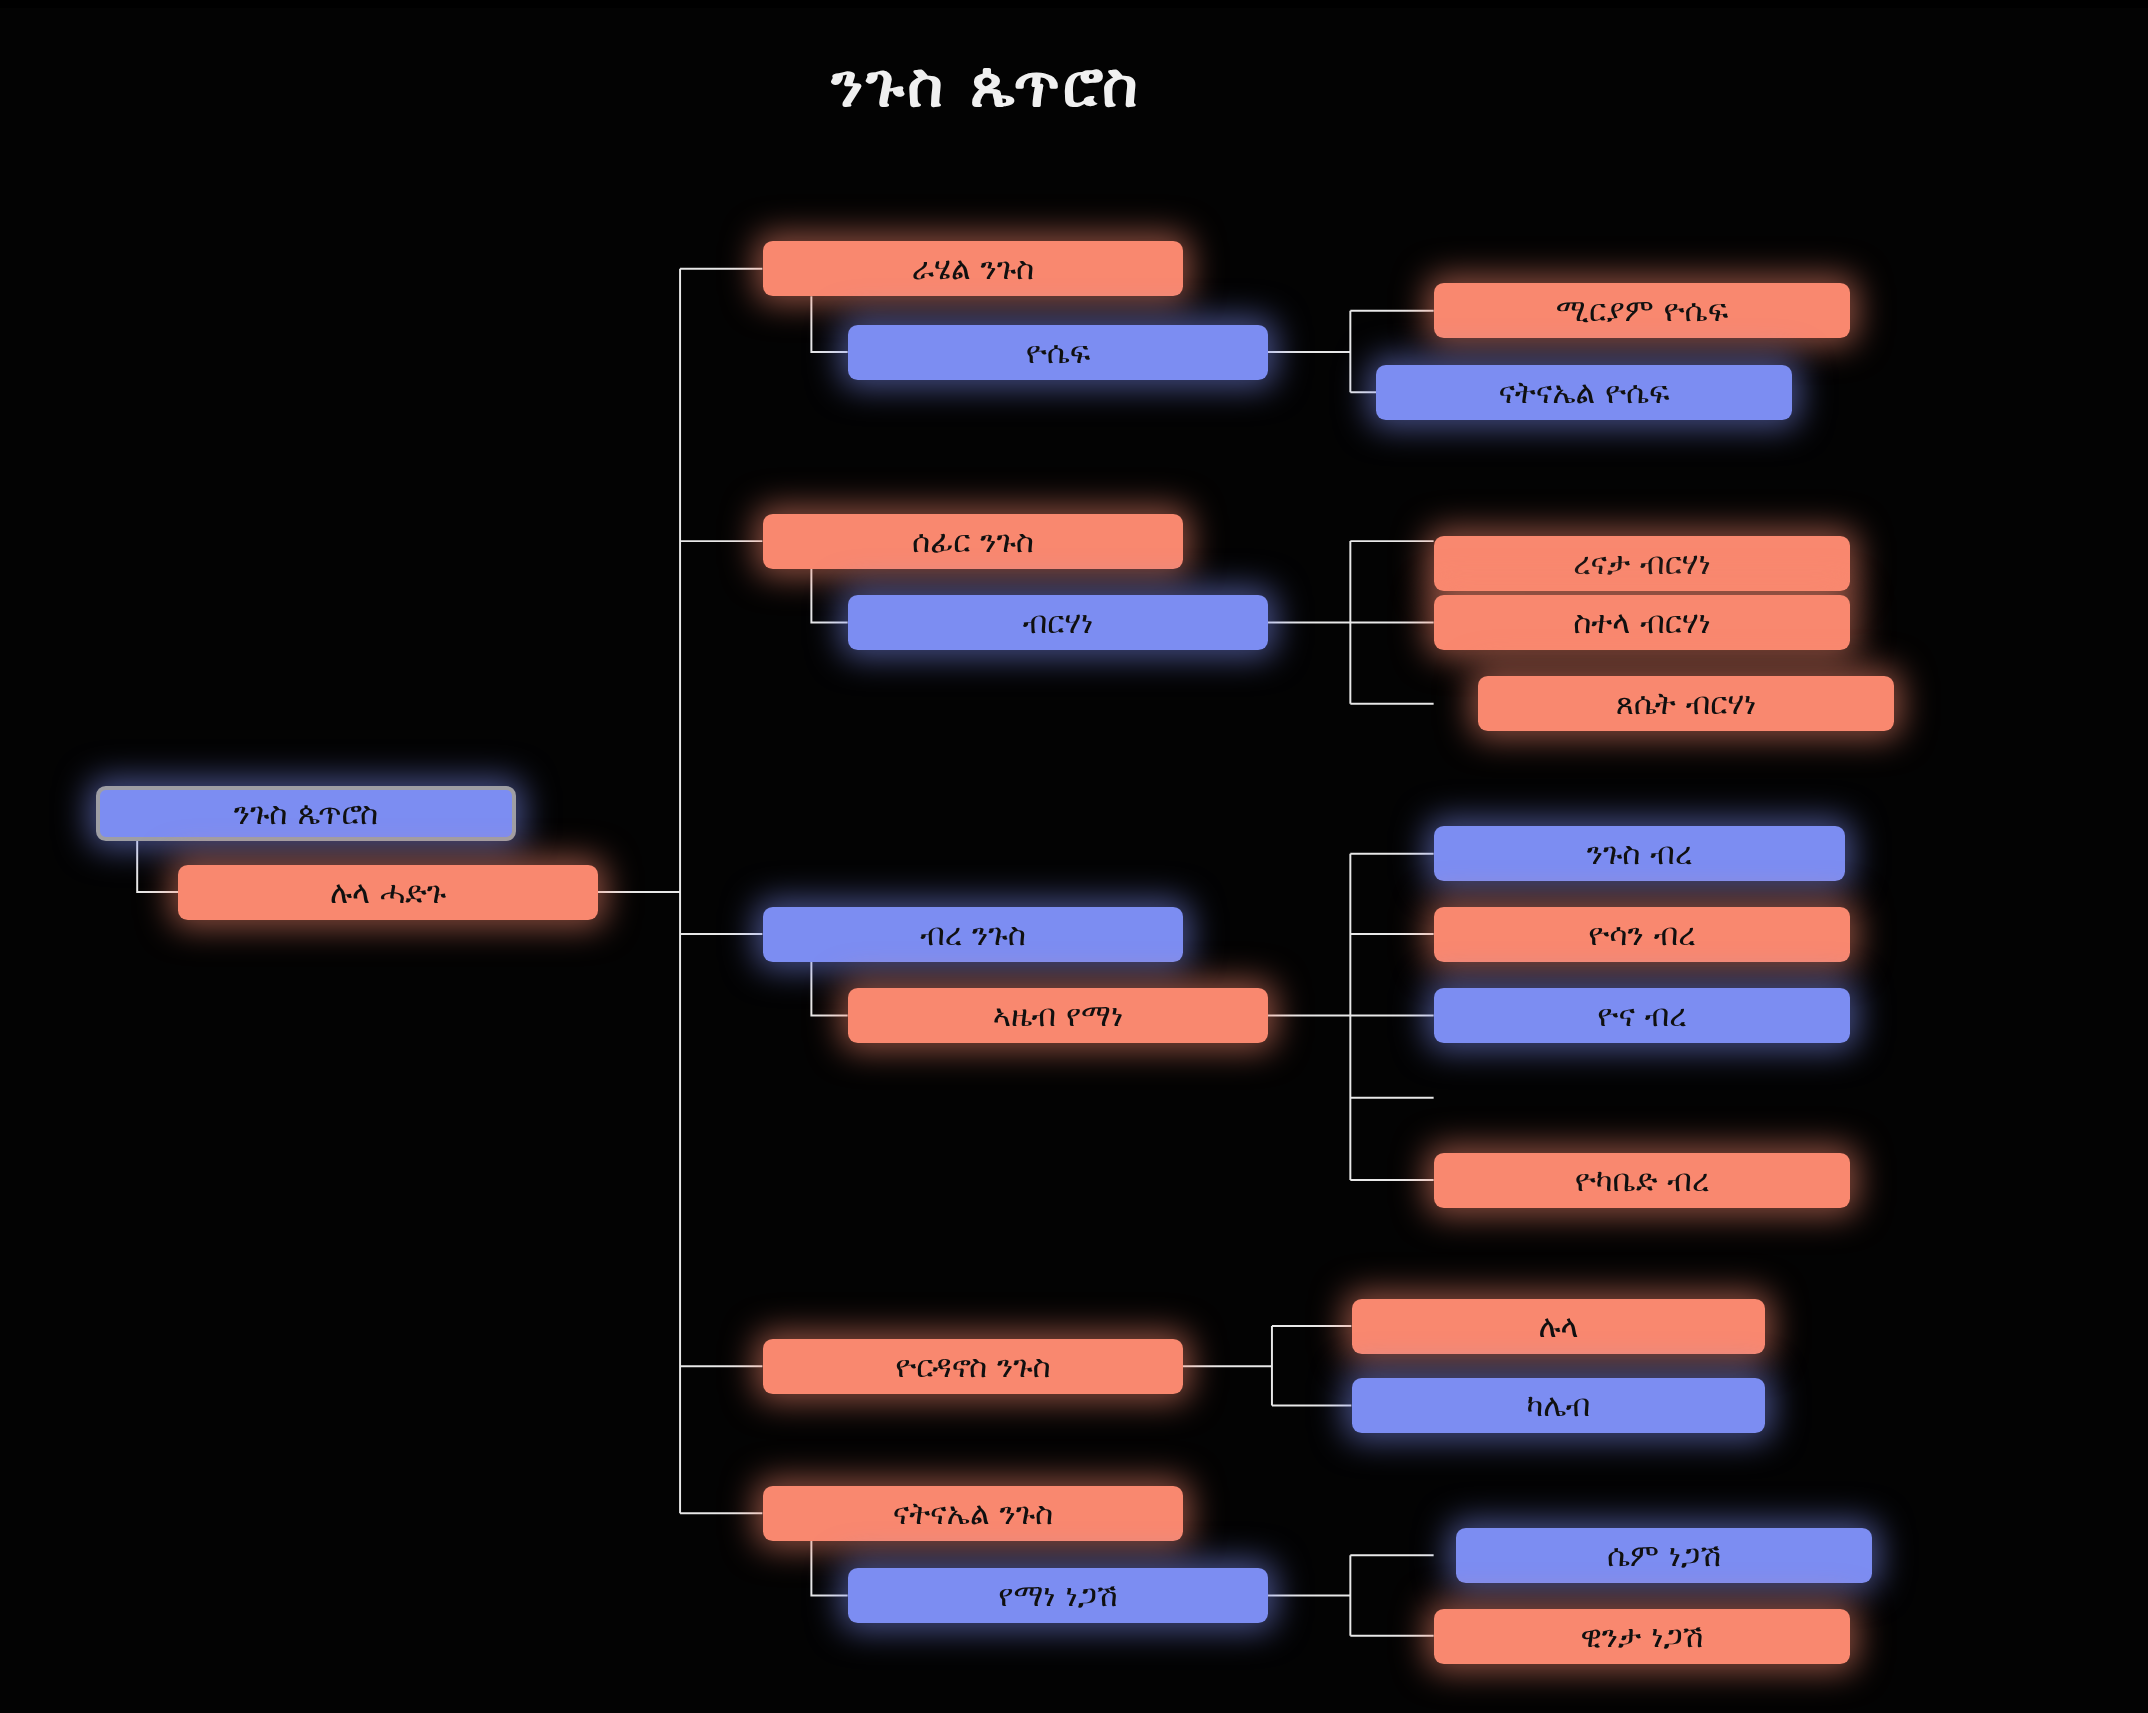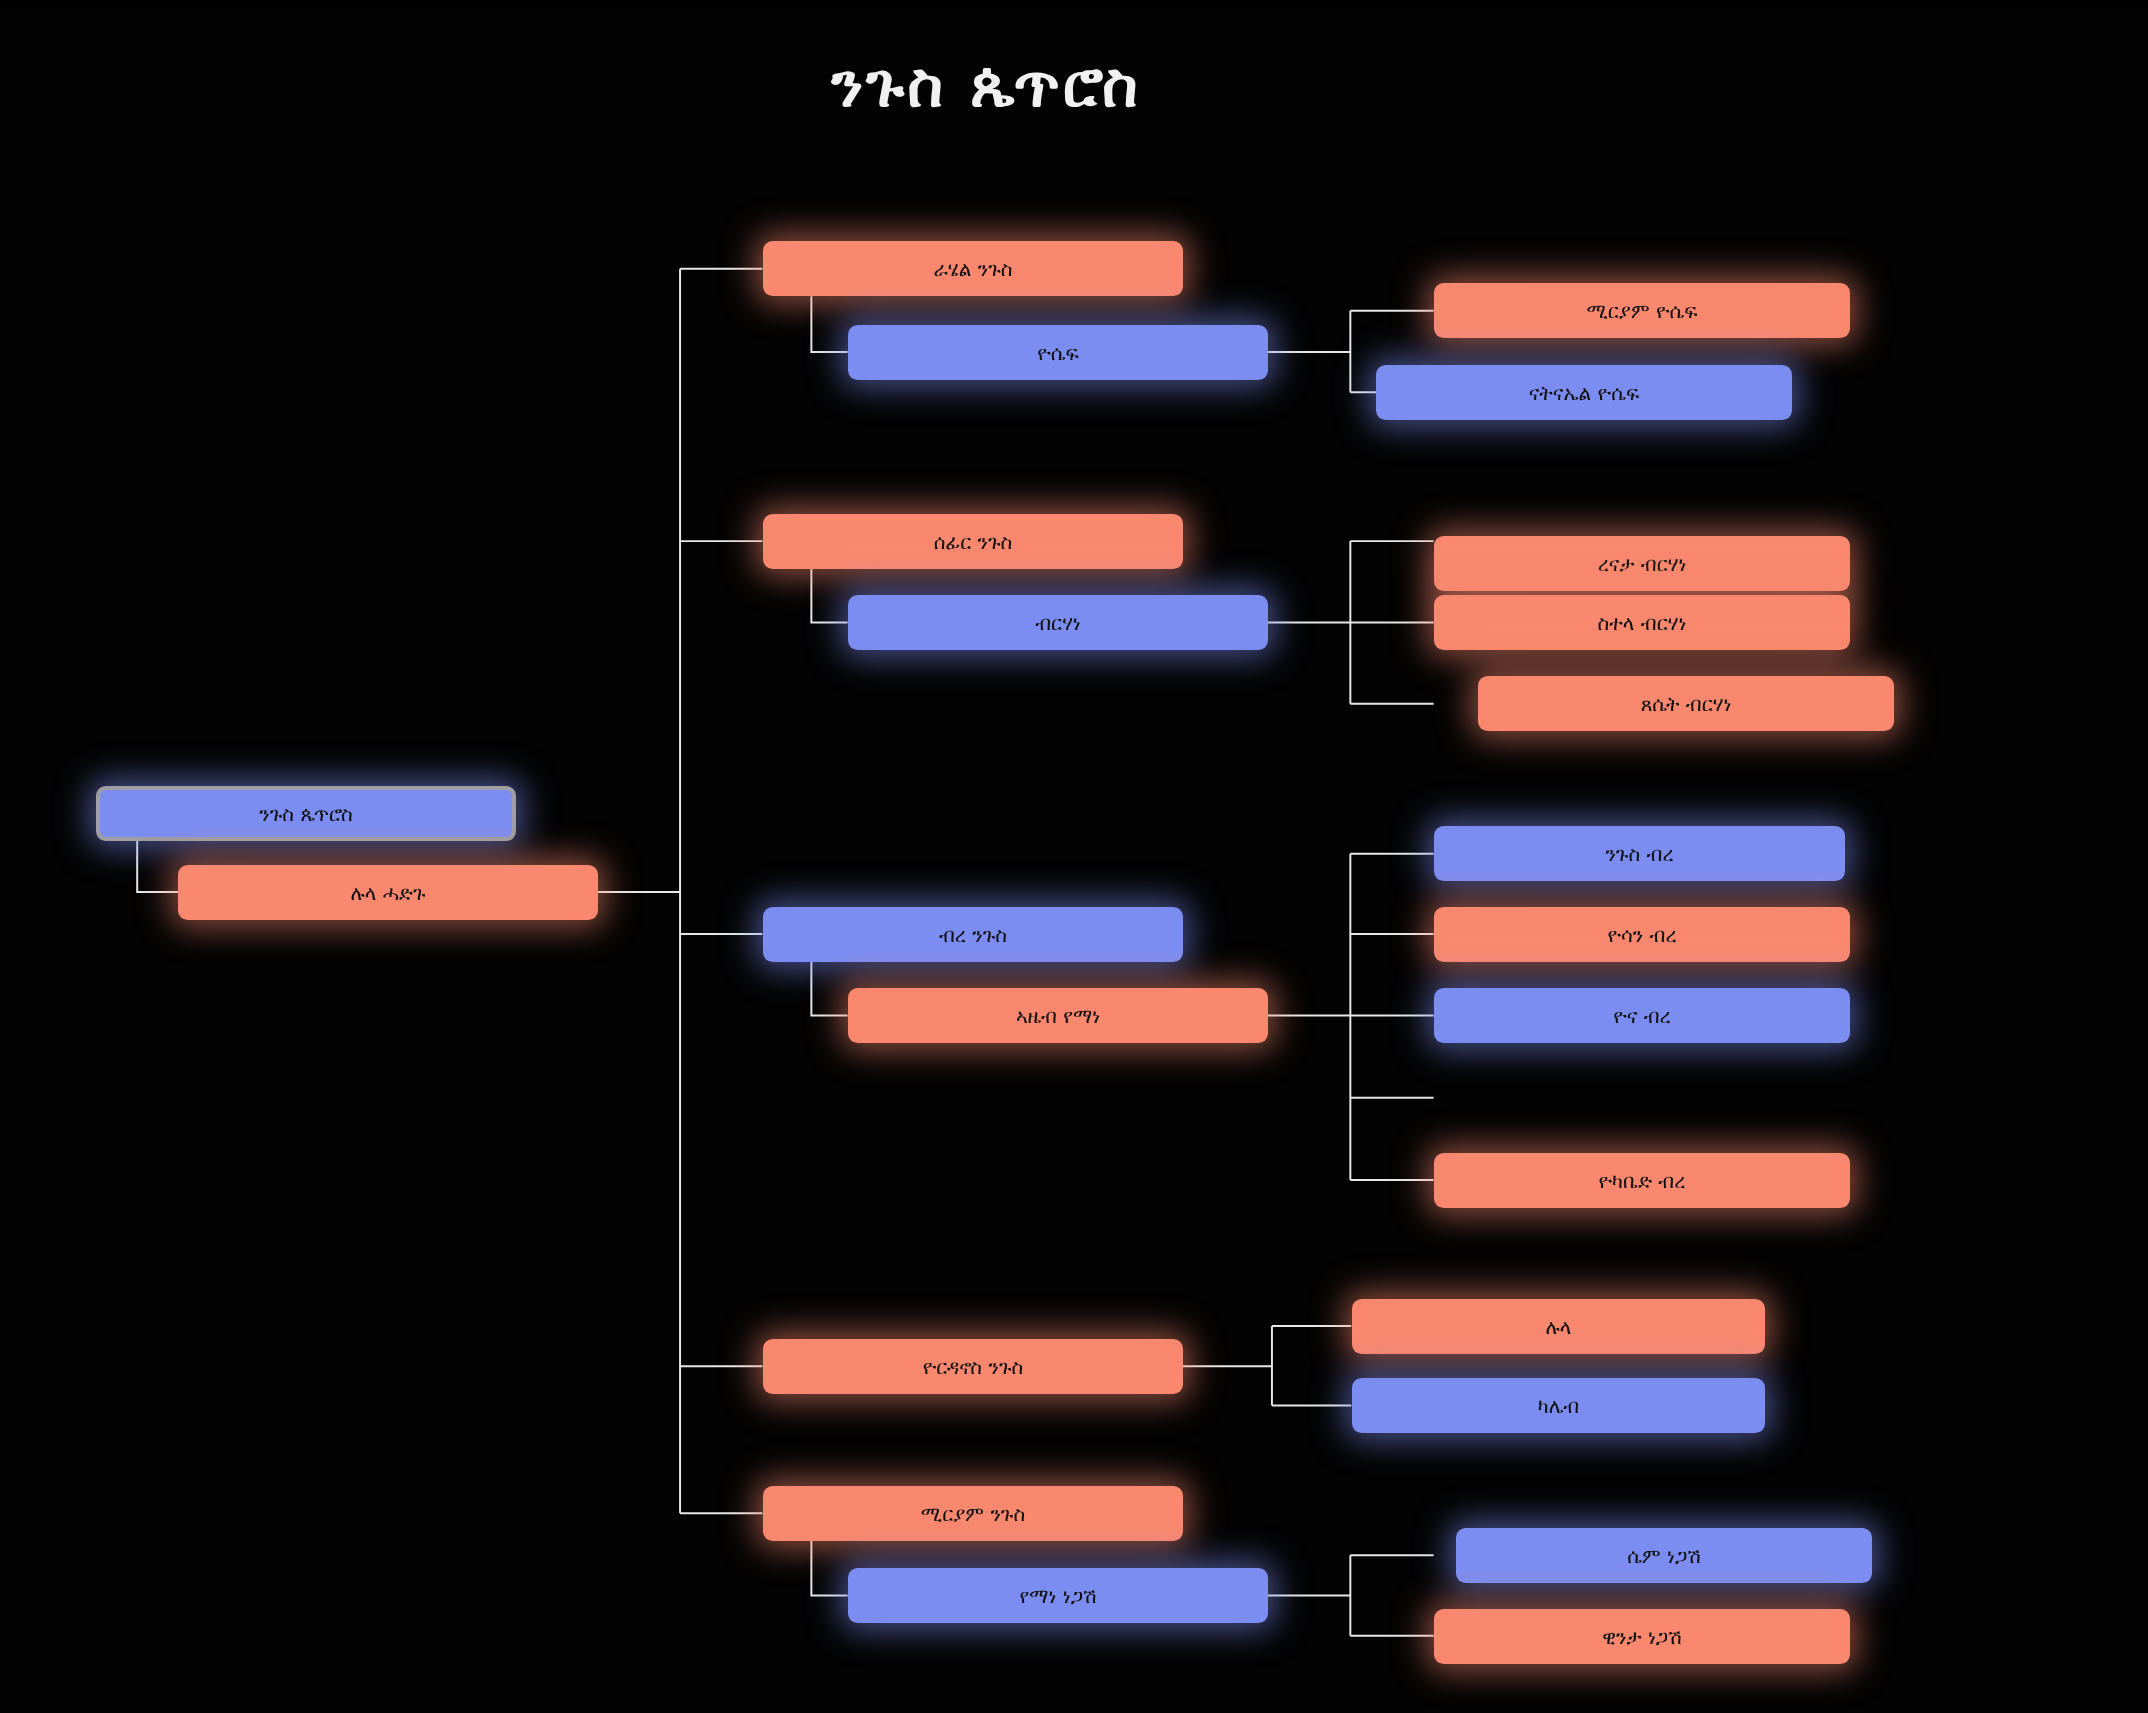--- a/index.html
+++ b/index.html
@@ -34,21 +34,21 @@
     stroke-width: 2;
   }
   .node {
     position: absolute;
     height: 55px;
     border-radius: 9.8px;
     display: flex;
     align-items: center;
     justify-content: center;
     color: var(--node_text, #101010);
-    font-size: 20px;
+    font-size: 31px;
     cursor: pointer;
   }
   .node[data-color="salmon"] {
     background: var(--salmon, #f9886f);
     box-shadow: 0 0 33px 7.8px rgba(249, 136, 111, 0.55);
   }
   .node[data-color="blue"] {
     background: var(--blue, #7c8df2);
     box-shadow: 0 0 33px 7.8px rgba(124, 141, 242, 0.55);
   }
@@ -162,21 +162,21 @@
     <span class="label">ዮርዳኖስ ንጉስ</span>
   </div>
   <div class="node" style="left:1352px;top:1291px;width:413px" data-color="salmon">
     <span class="label">ሉላ</span>
   </div>
   <div class="node" style="left:1352px;top:1370px;width:413px" data-color="blue">
     <span class="label">ካሌብ</span>
   </div>
 
   <div class="node" style="left:763px;top:1478px;width:420px" data-color="salmon">
-    <span class="label">ሚርያም ንጉስ</span>
+    <span class="label">ናትናኤል ንጉስ</span>
   </div>
   <div class="node" style="left:848px;top:1560px;width:420px" data-color="blue">
     <span class="label">የማነ ነጋሽ</span>
   </div>
   <div class="node" style="left:1456px;top:1520px;width:416px" data-color="blue">
     <span class="label">ሴም ነጋሽ</span>
   </div>
   <div class="node" style="left:1434px;top:1601px;width:416px" data-color="salmon">
     <span class="label">ዊንታ ነጋሽ</span>
   </div>

